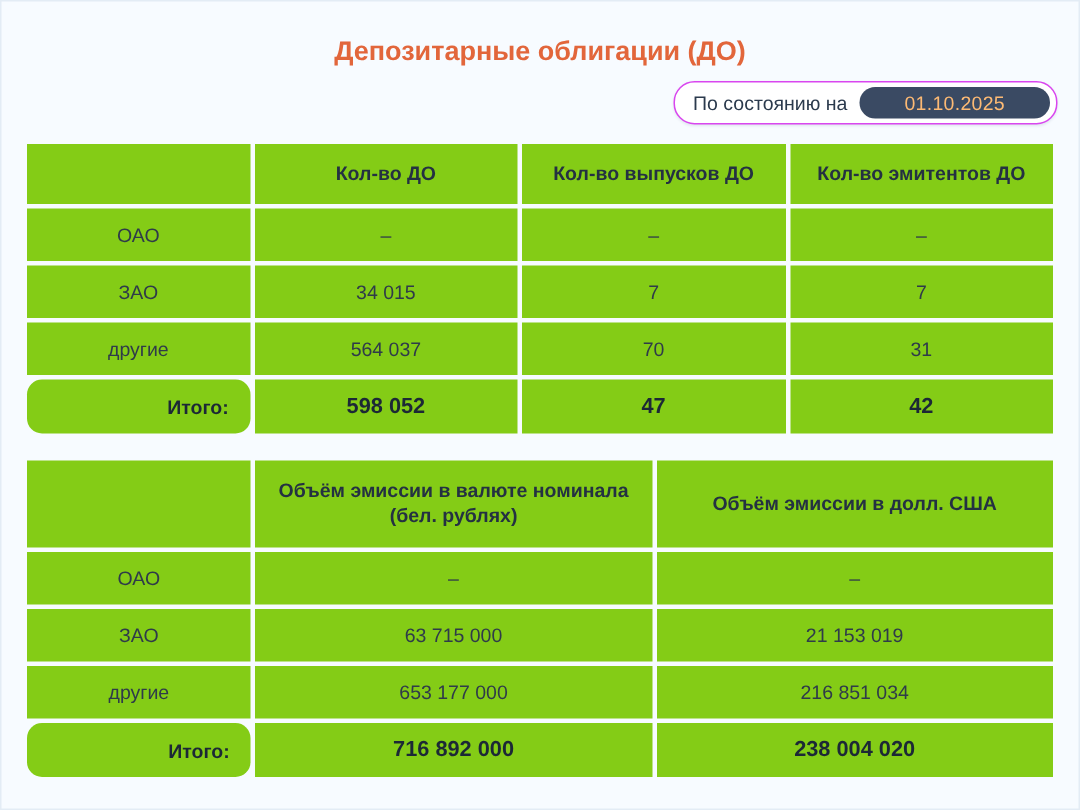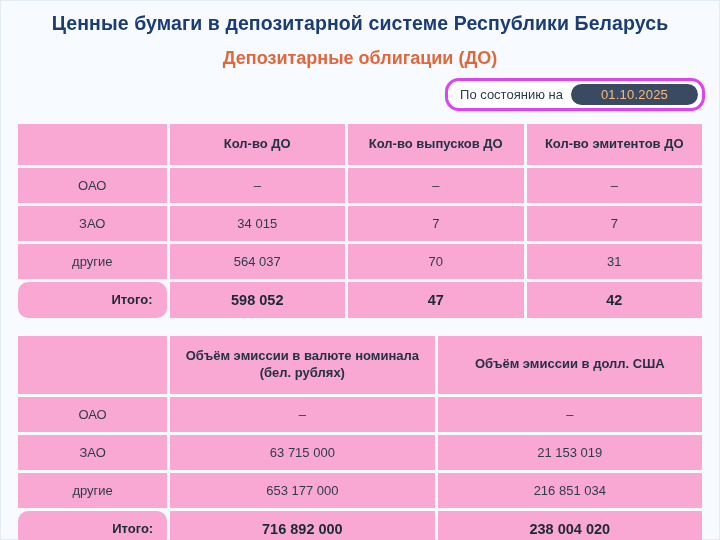--- a/index.html
+++ b/index.html
@@ -44,21 +44,21 @@
   .status-row {
     display: flex;
     justify-content: flex-end;
     align-items: center;
     padding: 8px 14px 0 0;
   }
   .status-pill {
     display: inline-flex;
     align-items: center;
     background: #ffffff;
-    border: 3px solid #d946ef;
+    border: 1px solid #d946ef;
     border-radius: 14px;
     padding: 3px 4px 3px 12px;
     box-shadow: 0 1px 2px rgba(20,50,90,0.10);
   }
   .status-label {
     font-size: 13px;
     color: #2b3a4d;
     padding-right: 8px;
   }
   .status-date {
@@ -77,21 +77,21 @@
     flex-direction: column;
     gap: 12px;
   }
   table.grid {
     width: 100%;
     border-collapse: separate;
     border-spacing: 3px;
     table-layout: fixed;
   }
   table.grid td, table.grid th {
-    background: #f9a8d4;
+    background: #84cc16;
     border: 0;
     padding: 10px 8px;
     font-size: 13px;
     color: #2f3b4a;
     text-align: center;
     vertical-align: middle;
     font-weight: normal;
   }
   table.grid th {
     font-weight: bold;
@@ -126,21 +126,20 @@
   .t2 col.c1 { width: 22%; }
   .t2 col.c2 { width: 39%; }
   .t2 col.c3 { width: 39%; }
 </style>
 </head>
 <body>
 
 <div class="page">
 
   <div class="header">
-    <div class="title-main">Ценные бумаги в депозитарной системе Республики Беларусь</div>
     <div class="title-sub">Депозитарные облигации (ДО)</div>
   </div>
 
   <div class="status-row">
     <div class="status-pill">
       <span class="status-label">По состоянию на</span>
       <span class="status-date">01.10.2025</span>
     </div>
   </div>
 

